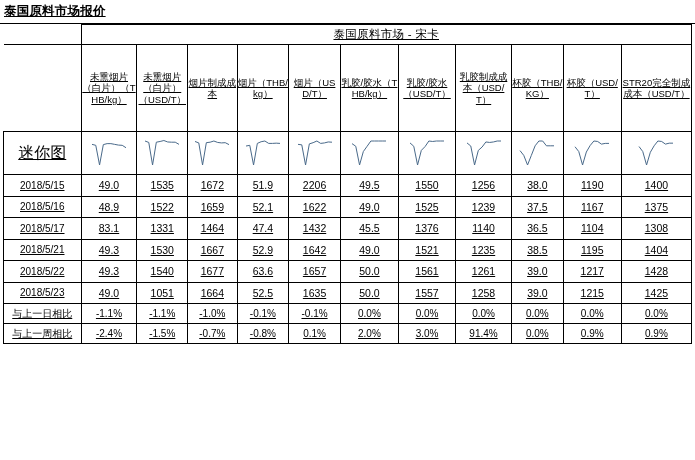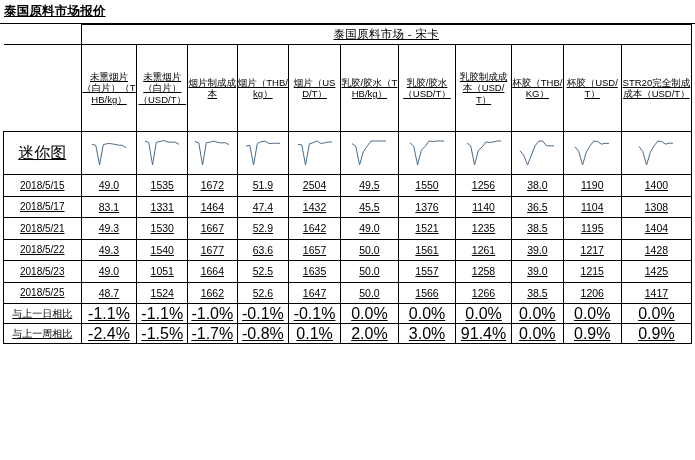--- a/index.html
+++ b/index.html
@@ -99,21 +99,21 @@
     border-top: 1.6px solid #000 !important;
   }
   .cmp-label {
     font-size: 10px;
     text-align: left;
     padding-left: 3px;
     height: 19px;
     white-space: nowrap;
   }
   .cmp-val {
-    font-size: 16px;
+    font-size: 10px;
     height: 19px;
   }
 </style>
 </head>
 <body>
 
 <div class="page">
 
   <div class="doc-title">泰国原料市场报价</div>
   <div class="title-rule"></div>
@@ -215,27 +215,41 @@
     </tr>
 
     </tbody>
       <tbody id="data-body">
         <tr>
           <td class="datecell">2018/5/15</td>
           <td class="valcell sep-left">49.0</td>
           <td class="valcell">1535</td>
           <td class="valcell">1672</td>
           <td class="valcell sep-left">51.9</td>
-          <td class="valcell">2504</td>
+          <td class="valcell">2206</td>
           <td class="valcell sep-left">49.5</td>
           <td class="valcell">1550</td>
           <td class="valcell">1256</td>
           <td class="valcell sep-left">38.0</td>
           <td class="valcell">1190</td>
           <td class="valcell">1400</td>
+        </tr>
+        <tr>
+          <td class="datecell">2018/5/16</td>
+          <td class="valcell sep-left">48.9</td>
+          <td class="valcell">1522</td>
+          <td class="valcell">1659</td>
+          <td class="valcell sep-left">52.1</td>
+          <td class="valcell">1622</td>
+          <td class="valcell sep-left">49.0</td>
+          <td class="valcell">1525</td>
+          <td class="valcell">1239</td>
+          <td class="valcell sep-left">37.5</td>
+          <td class="valcell">1167</td>
+          <td class="valcell">1375</td>
         </tr>
         <tr>
           <td class="datecell">2018/5/17</td>
           <td class="valcell sep-left">83.1</td>
           <td class="valcell">1331</td>
           <td class="valcell">1464</td>
           <td class="valcell sep-left">47.4</td>
           <td class="valcell">1432</td>
           <td class="valcell sep-left">45.5</td>
           <td class="valcell">1376</td>
@@ -279,55 +293,41 @@
           <td class="valcell">1664</td>
           <td class="valcell sep-left">52.5</td>
           <td class="valcell">1635</td>
           <td class="valcell sep-left">50.0</td>
           <td class="valcell">1557</td>
           <td class="valcell">1258</td>
           <td class="valcell sep-left">39.0</td>
           <td class="valcell">1215</td>
           <td class="valcell">1425</td>
         </tr>
-        <tr>
-          <td class="datecell">2018/5/25</td>
-          <td class="valcell sep-left">48.7</td>
-          <td class="valcell">1524</td>
-          <td class="valcell">1662</td>
-          <td class="valcell sep-left">52.6</td>
-          <td class="valcell">1647</td>
-          <td class="valcell sep-left">50.0</td>
-          <td class="valcell">1566</td>
-          <td class="valcell">1266</td>
-          <td class="valcell sep-left">38.5</td>
-          <td class="valcell">1206</td>
-          <td class="valcell">1417</td>
-        </tr>
       </tbody>
     <tbody id="cmp-body">
         <tr>
           <td class="cmp-label thick-top">与上一日相比</td>
           <td class="cmp-val sep-left thick-top">-1.1%</td>
           <td class="cmp-val thick-top">-1.1%</td>
           <td class="cmp-val thick-top">-1.0%</td>
           <td class="cmp-val sep-left thick-top">-0.1%</td>
           <td class="cmp-val thick-top">-0.1%</td>
           <td class="cmp-val sep-left thick-top">0.0%</td>
           <td class="cmp-val thick-top">0.0%</td>
           <td class="cmp-val thick-top">0.0%</td>
           <td class="cmp-val sep-left thick-top">0.0%</td>
           <td class="cmp-val thick-top">0.0%</td>
           <td class="cmp-val thick-top">0.0%</td>
         </tr>
         <tr>
           <td class="cmp-label">与上一周相比</td>
           <td class="cmp-val sep-left">-2.4%</td>
           <td class="cmp-val">-1.5%</td>
-          <td class="cmp-val">-1.7%</td>
+          <td class="cmp-val">-0.7%</td>
           <td class="cmp-val sep-left">-0.8%</td>
           <td class="cmp-val">0.1%</td>
           <td class="cmp-val sep-left">2.0%</td>
           <td class="cmp-val">3.0%</td>
           <td class="cmp-val">91.4%</td>
           <td class="cmp-val sep-left">0.0%</td>
           <td class="cmp-val">0.9%</td>
           <td class="cmp-val">0.9%</td>
         </tr>
       </tbody>

